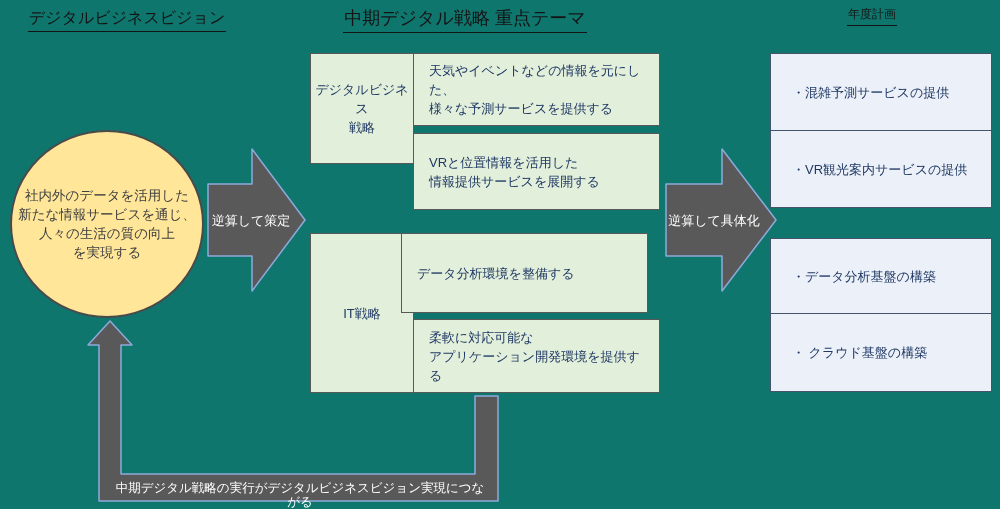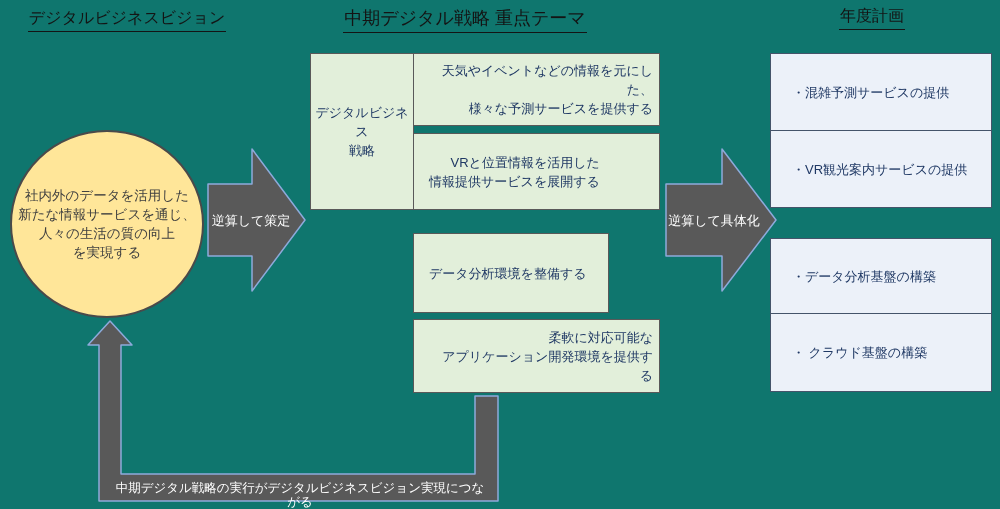--- a/index.html
+++ b/index.html
@@ -23,21 +23,21 @@
   }
 
   .cell {
     position:absolute; box-sizing:border-box; display:flex; align-items:center;
   }
   .cell .txt { white-space:pre-line; font-size:13px; line-height:19px; color:#1F3864; }
   .green { background:#E2EFDA; border:1.4px solid #595959; }
   .blue  { background:#ECF1F9; border:1.4px solid #44546A; }
   .label-cell { justify-content:center; }
   .label-cell .txt { text-align:center; }
-  .item-cell { padding-left:15px; padding-right:6px;text-align:right; }
+  .item-cell { padding-left:15px; padding-right:6px; }
   .blue-cell { padding-left:21px; padding-right:16px; }
 
   .arrow-label {
     position:absolute; color:#ffffff; text-align:center; font-size:13px; line-height:14px;
   }
   .feedback-label { font-size:12.5px; }
 </style>
 </head>
 <body>
 
@@ -48,49 +48,52 @@
     <polygon class="arr" points="666,184 722,184 722,149 776,220 722,291 722,256 666,256"></polygon>
     <polygon class="arr" points="110,321 132,345 121,345 121,474 475,474 475,396 498,396 498,501 99,501 99,345 88,345"></polygon>
   </svg>
 
   <div class="title" style="left:20px; top:8px; width:214px; font-size:16px;">
     <span>デジタルビジネスビジョン</span>
   </div>
   <div class="title" style="left:315px; top:6px; width:300px; font-size:18px;">
     <span>中期デジタル戦略 重点テーマ</span>
   </div>
-  <div class="title" style="left:797px; top:6px; width:150px; font-size:16px;">
+  <div class="title" style="left:797px; top:6px; width:150px; font-size:12px;">
     <span>年度計画</span>
   </div>
 
   <div class="circle">
     <div class="txt">社内外のデータを活用した
 新たな情報サービスを通じ、
 人々の生活の質の向上
 を実現する</div>
   </div>
 
   <div class="arrow-label" style="left:199px; top:214px; width:104px;">逆算して策定</div>
   <div class="arrow-label" style="left:662px; top:214px; width:104px;">逆算して具体化</div>
   <div class="arrow-label feedback-label" style="left:110px; top:481px; width:380px;">中期デジタル戦略の実行がデジタルビジネスビジョン実現につながる</div>
 
-  <div class="cell green label-cell" style="left:310px; top:53px; width:104px; height:157px;">
+  <div class="cell green label-cell" style="left:310px; top:53px; width:104px; height:111px;">
     <div class="txt">デジタルビジネス
 戦略</div>
   </div>
   <div class="cell green item-cell" style="left:413px; top:53px; width:247px; height:73px;">
     <div class="txt">天気やイベントなどの情報を元にした、
 様々な予測サービスを提供する</div>
   </div>
   <div class="cell green item-cell" style="left:413px; top:133px; width:247px; height:77px;">
     <div class="txt">VRと位置情報を活用した
 情報提供サービスを展開する</div>
   </div>
 
-  <div class="cell green item-cell" style="left:413px; top:233px; width:196px; height:80px;">
+  <div class="cell green label-cell" style="left:310px; top:233px; width:104px; height:160px;">
+    <div class="txt">IT戦略</div>
+  </div>
+  <div class="cell green item-cell" style="left:401px; top:233px; width:247px; height:80px;">
     <div class="txt">データ分析環境を整備する</div>
   </div>
   <div class="cell green item-cell" style="left:413px; top:319px; width:247px; height:74px;">
     <div class="txt">柔軟に対応可能な
 アプリケーション開発環境を提供する</div>
   </div>
 
   <div class="cell blue blue-cell" style="left:770px; top:53px; width:222px; height:78px;">
     <div class="txt">・混雑予測サービスの提供</div>
   </div>

